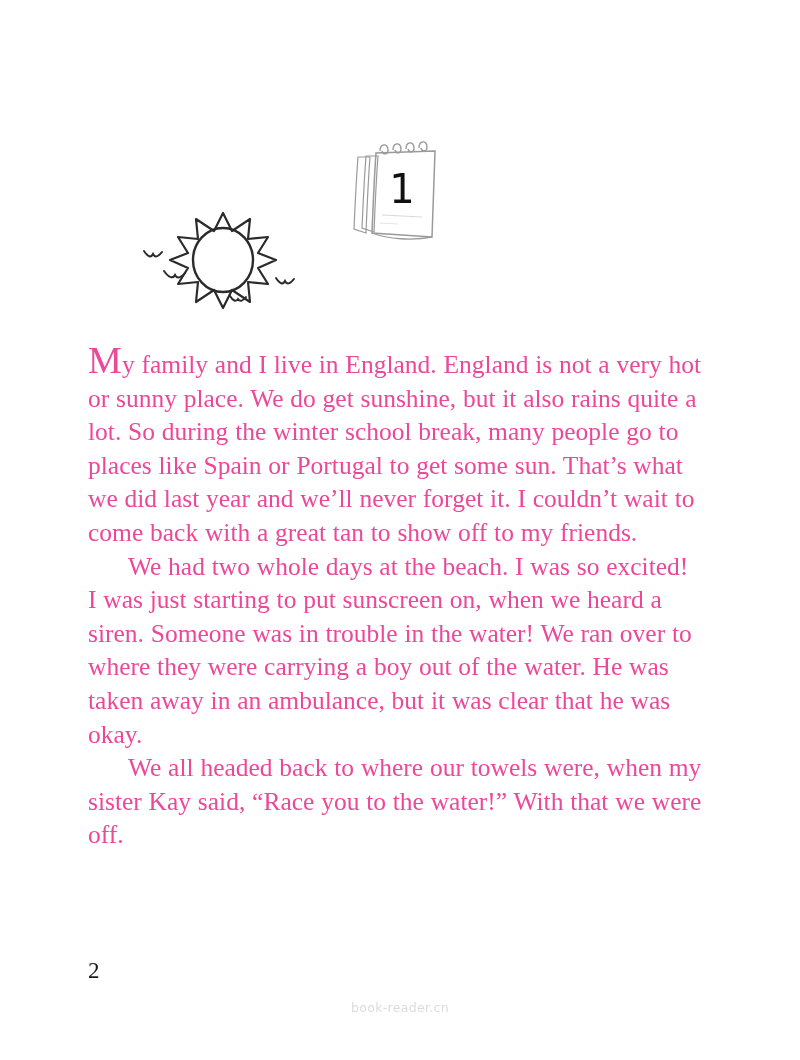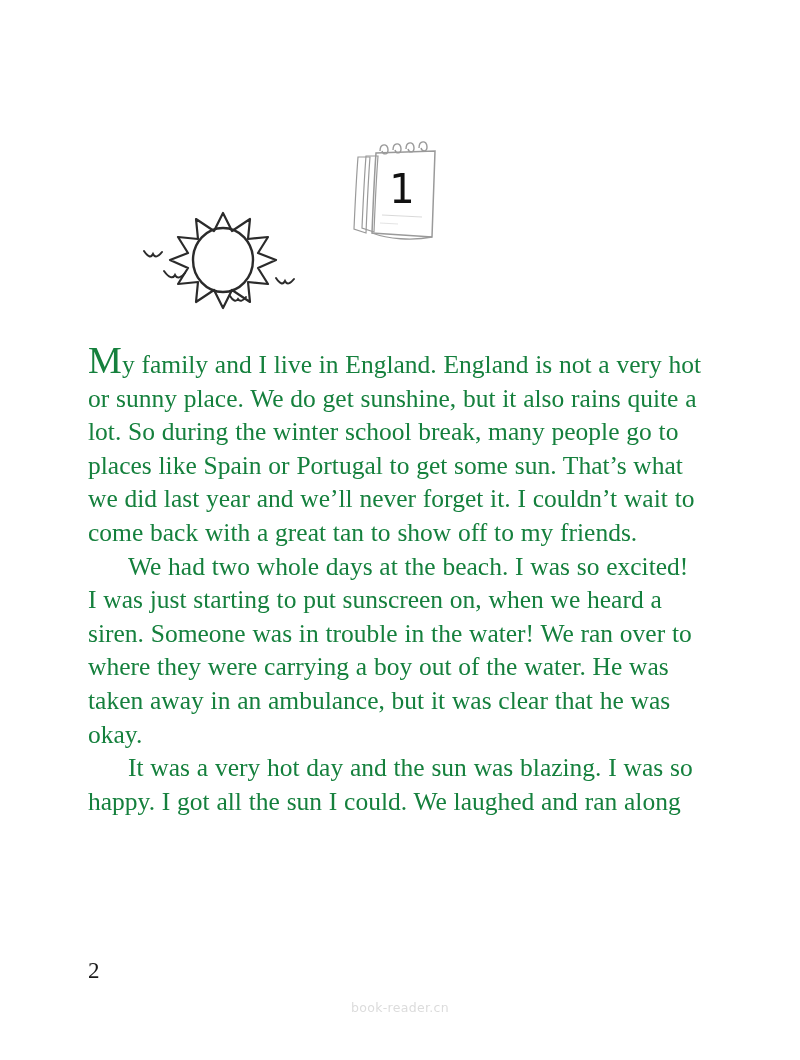--- a/index.html
+++ b/index.html
@@ -64,21 +64,21 @@
 
   
   .body-copy {
     position: absolute;
     left: 88px;
     top: 348px;
     width: 614px;
     font-size: 25.5px;
     line-height: 33.6px;
     text-align: left;
-    color: #15803d;
+    color: #ec4899;
     word-spacing: 0.4px;
   }
 
   .body-copy p {
     margin: 0;
     text-indent: 40px;
   }
 
   .body-copy p.first {
     text-indent: 0;
@@ -158,20 +158,20 @@
         <path class="ink" stroke-width="2" stroke-linecap="round" d="M92 91 C95 96 98 97 100 94 C102 97 105 96 108 92"></path>
         <path class="ink" stroke-width="2" stroke-linecap="round" d="M138 73 C142 79 145 80 147 76 C149 80 152 79 156 74"></path>
       </svg>
     </div>
 
   </div>
 
   <div class="body-copy">
     <p class="first"><span class="initial-cap">M</span><span>y family and I live in England. England is not a very hot or sunny place. We do get sunshine, but it also rains quite a lot. So during the winter school break, many people go to places like Spain or Portugal to get some sun. That’s what we did last year and we’ll never forget it. I couldn’t wait to come back with a great tan to show off to my friends.</span></p>
     <p>We had two whole days at the beach. I was so excited! I was just starting to put sunscreen on, when we heard a siren. Someone was in trouble in the water! We ran over to where they were carrying a boy out of the water. He was taken away in an ambulance, but it was clear that he was okay.</p>
-    <p>It was a very hot day and the sun was blazing. I was so happy. I got all the sun I could. We laughed and ran along</p>
+    <p>We all headed back to where our towels were, when my sister Kay said, “Race you to the water!” With that we were off.</p>
   </div>
 
   <div class="page-number">2</div>
 
   <div class="watermark">book-reader.cn</div>
 
 </div>
 
 </body></html>

